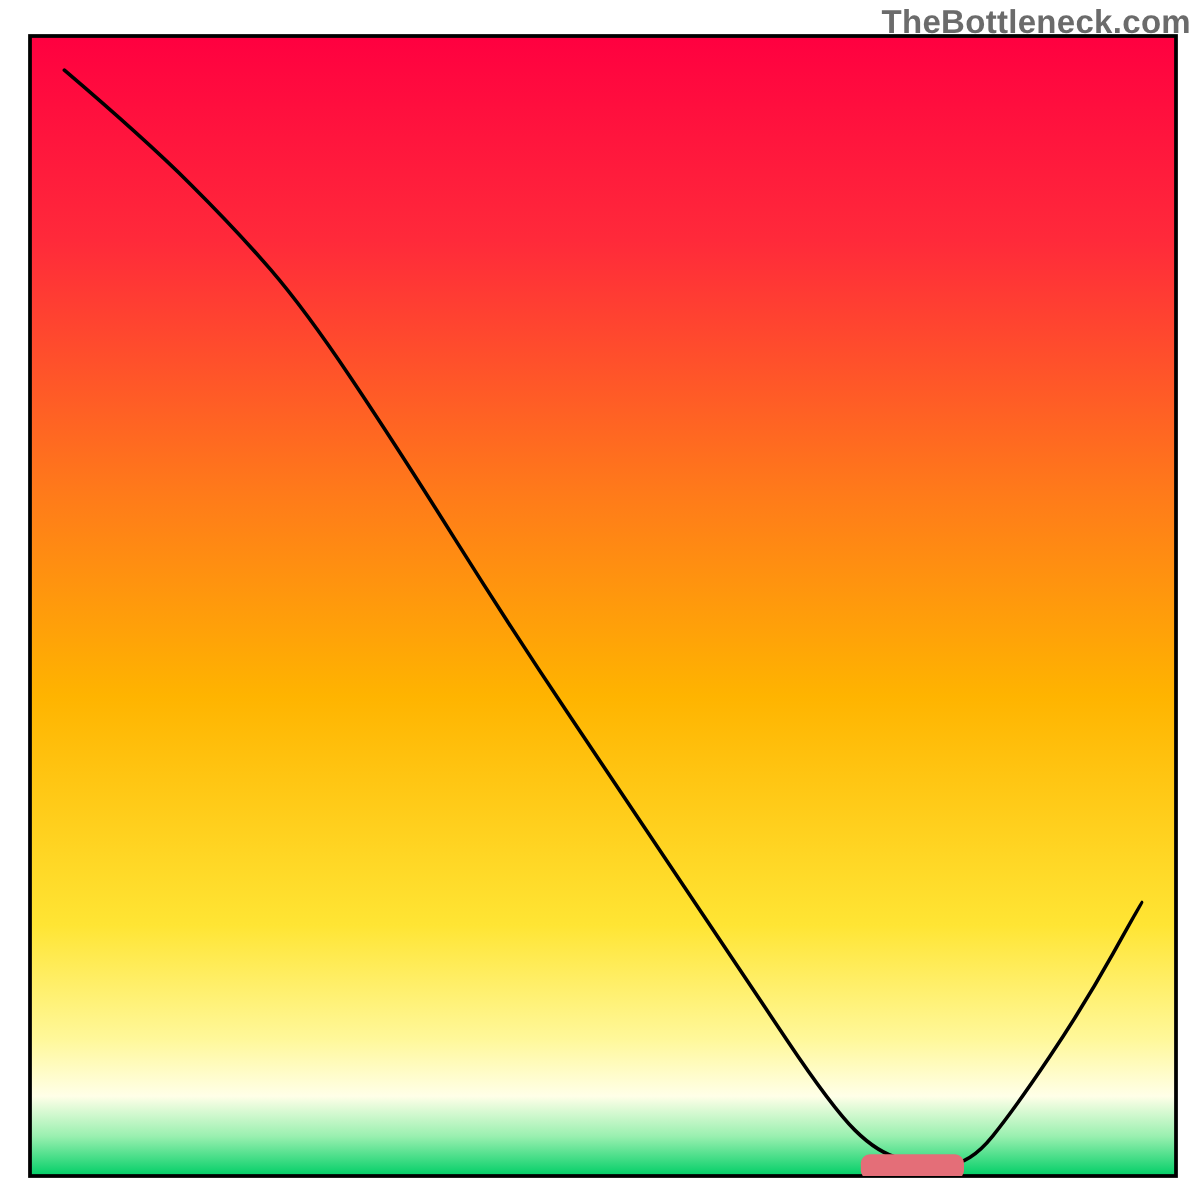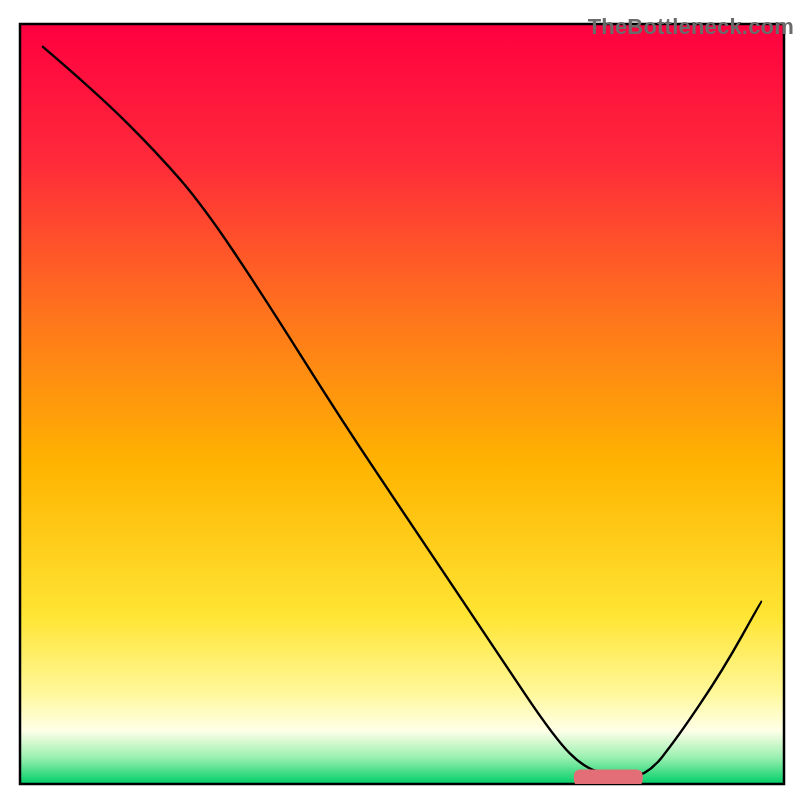--- a/index.html
+++ b/index.html
@@ -17,21 +17,20 @@
   }
   .watermark {
     position: absolute;
     top: 2px;
     right: 6px;
     font-size: 22px;
     font-weight: bold;
     color: #6b6b6b;
     letter-spacing: 0.2px;
     z-index: 10;
-    margin-top: 12px;
   }
   svg.plot {
     position: absolute;
     left: 0;
     top: 0;
     width: 800px;
     height: 800px;
   }
 </style>
 </head>

